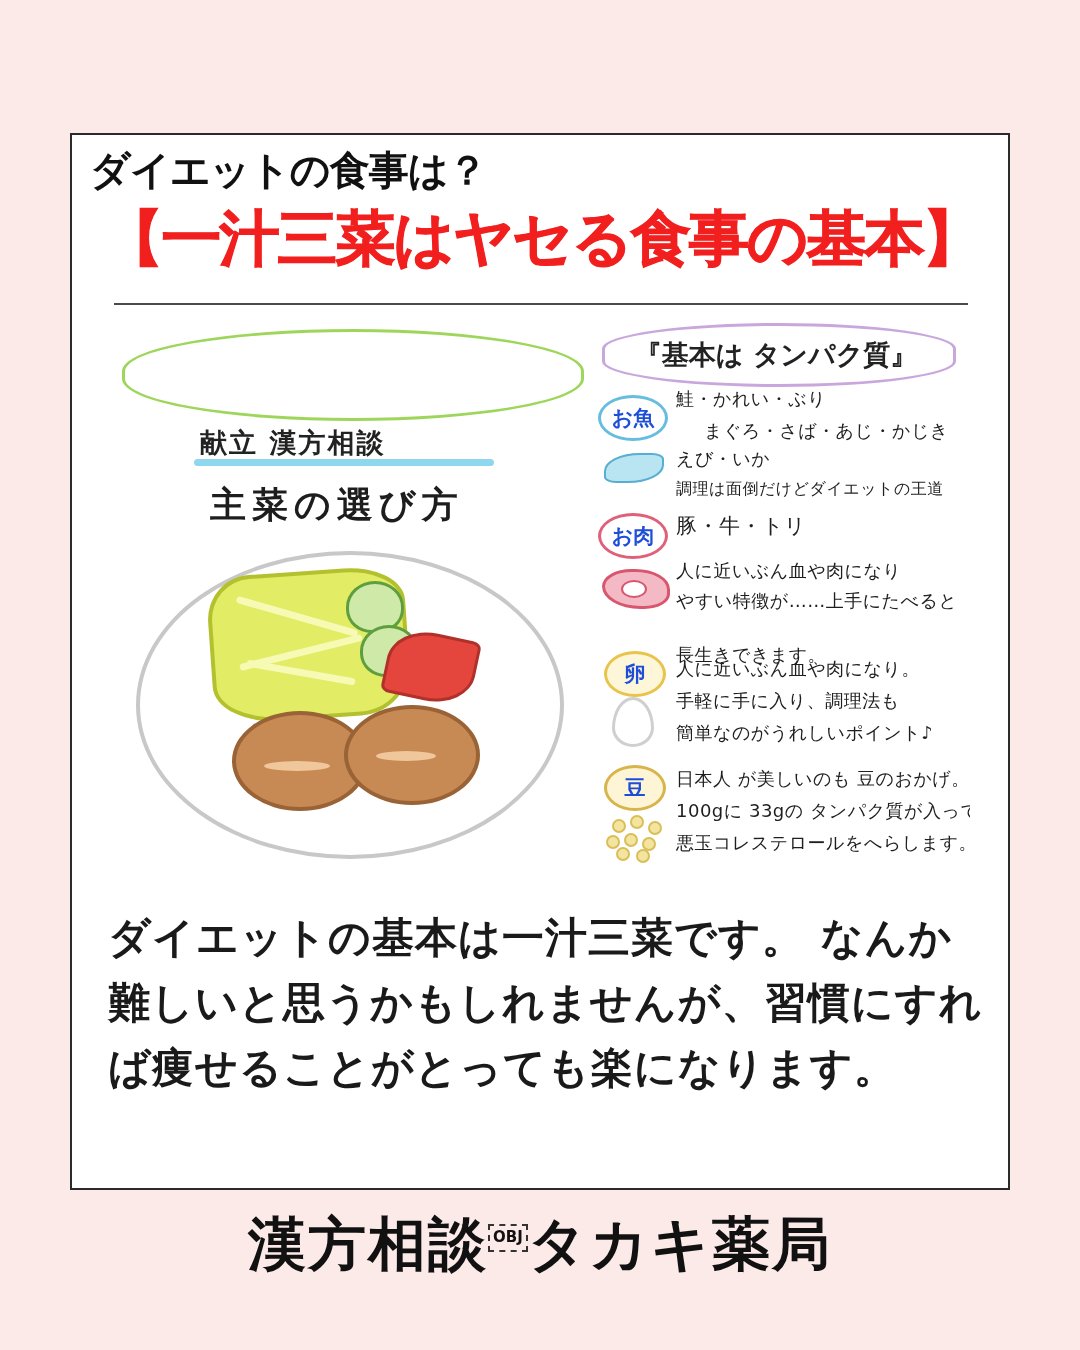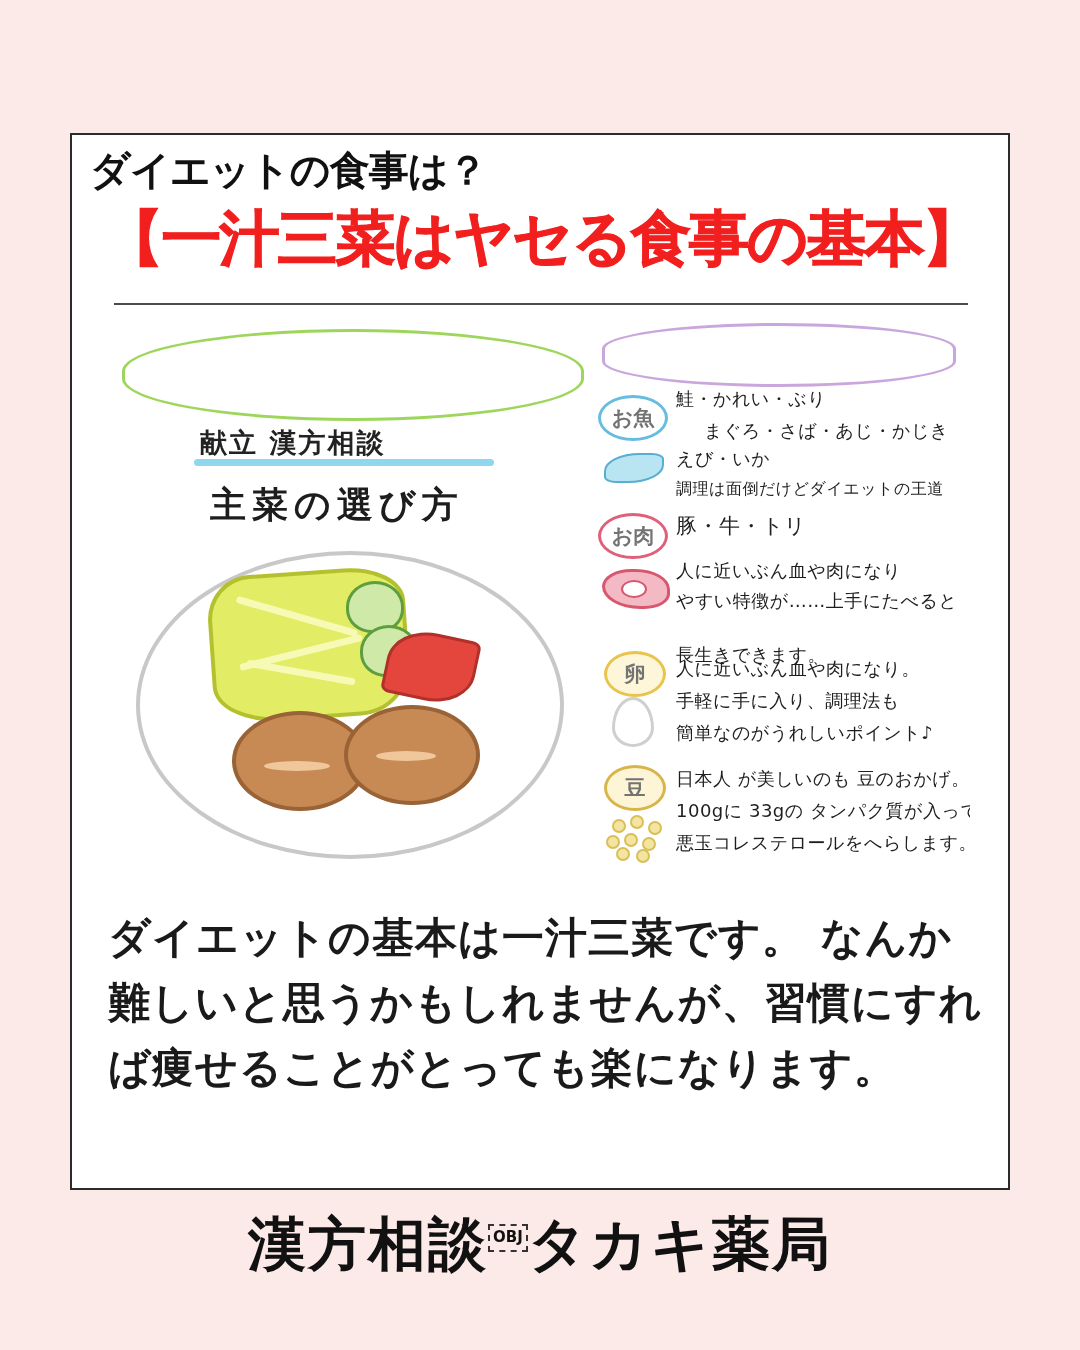--- a/index.html
+++ b/index.html
@@ -230,21 +230,21 @@
   .badge {
     position: absolute;
     left: 6px;
     width: 64px;
     height: 40px;
     border-radius: 50%;
     text-align: center;
     font-size: 21px;
     font-weight: bold;
     line-height: 40px;
-    color: #737373;
+    color: #1d4ed8;
     background: #ffffff;
   }
   .badge.fish { border: 3px solid #66bde0; }
   .badge.meat { border: 3px solid #e0607a; }
   .badge.egg  { border: 3px solid #e8c44c; background: #fdf6d8; }
   .badge.bean { border: 3px solid #d8b54a; background: #fdf5d5; }
   .ptext {
     position: absolute;
     left: 84px;
     font-size: 18px;
@@ -376,20 +376,21 @@
         <div class="patty" style="left:118px; top:398px;"></div>
         <div class="patty" style="left:230px; top:392px;"></div>
         <div class="patty-sheen" style="left:150px; top:448px; width:66px; height:10px;"></div>
         <div class="patty-sheen" style="left:262px; top:438px; width:60px; height:10px;"></div>
 
       </div>
 
       <div class="note-right">
 
         <div class="proteins-title-box"></div>
+        <div class="proteins-title hand">『基本は タンパク質』</div>
 
         <div class="prow" style="top:72px;">
           <div class="badge fish hand" style="top:10px;">お魚</div>
           <div class="icon-fish" style="top:68px;"></div>
           <div class="ptext hand" style="top:0px;">鮭・かれい・ぶり</div>
           <div class="ptext hand" style="top:32px;margin-left:28px;">まぐろ・さば・あじ・かじき</div>
           <div class="ptext hand" style="top:60px;">えび・いか</div>
           <div class="ptext hand u" style="top:90px; font-size:16px;">調理は面倒だけどダイエットの王道</div>
         </div>
 

